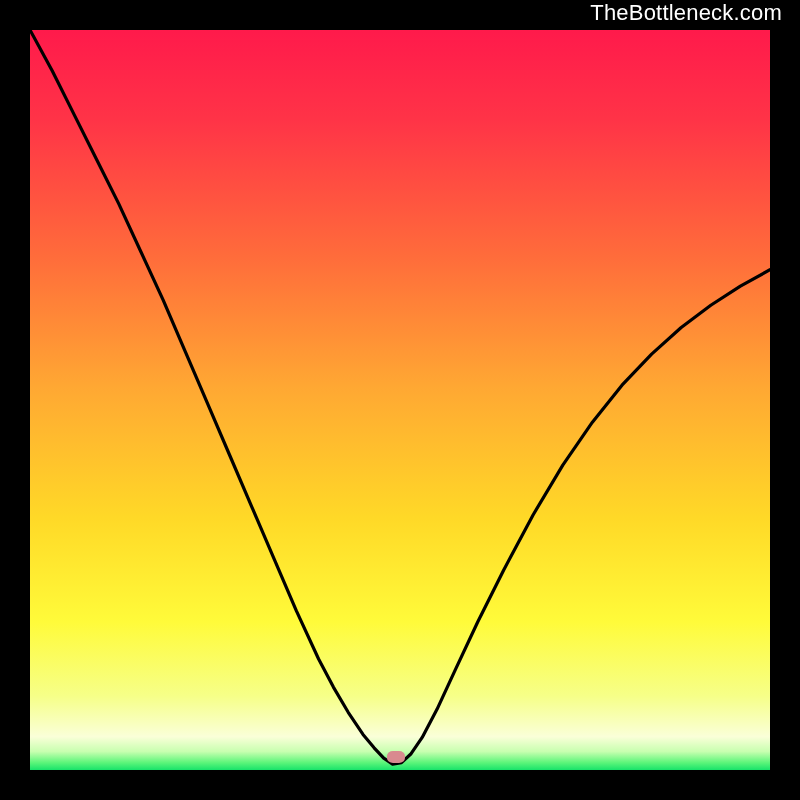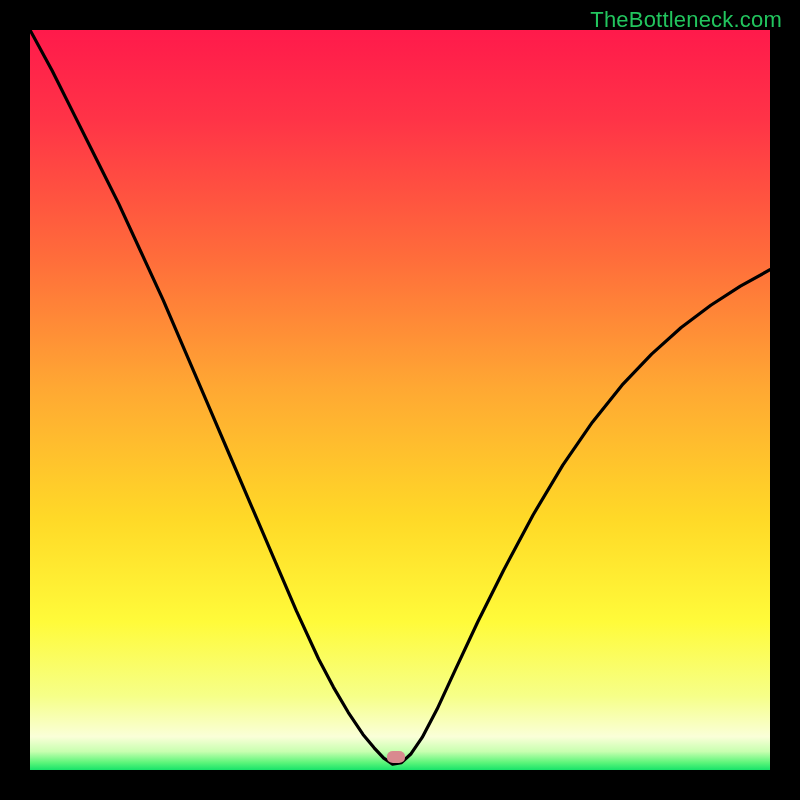--- a/index.html
+++ b/index.html
@@ -14,23 +14,23 @@
   .frame {
     position: absolute;
     left: 0;
     top: 0;
     width: 800px;
     height: 800px;
     background: #000;
   }
   .watermark {
     position: absolute;
-    top: 7px;
+    top: 0;
     right: 18px;
-    color: #22c55e;
+    color: #ffffff;
     font-size: 22px;
     font-weight: 500;
     letter-spacing: 0.2px;
   }
   svg.plot {
     position: absolute;
     left: 30px;
     top: 30px;
     width: 740px;
     height: 740px;

